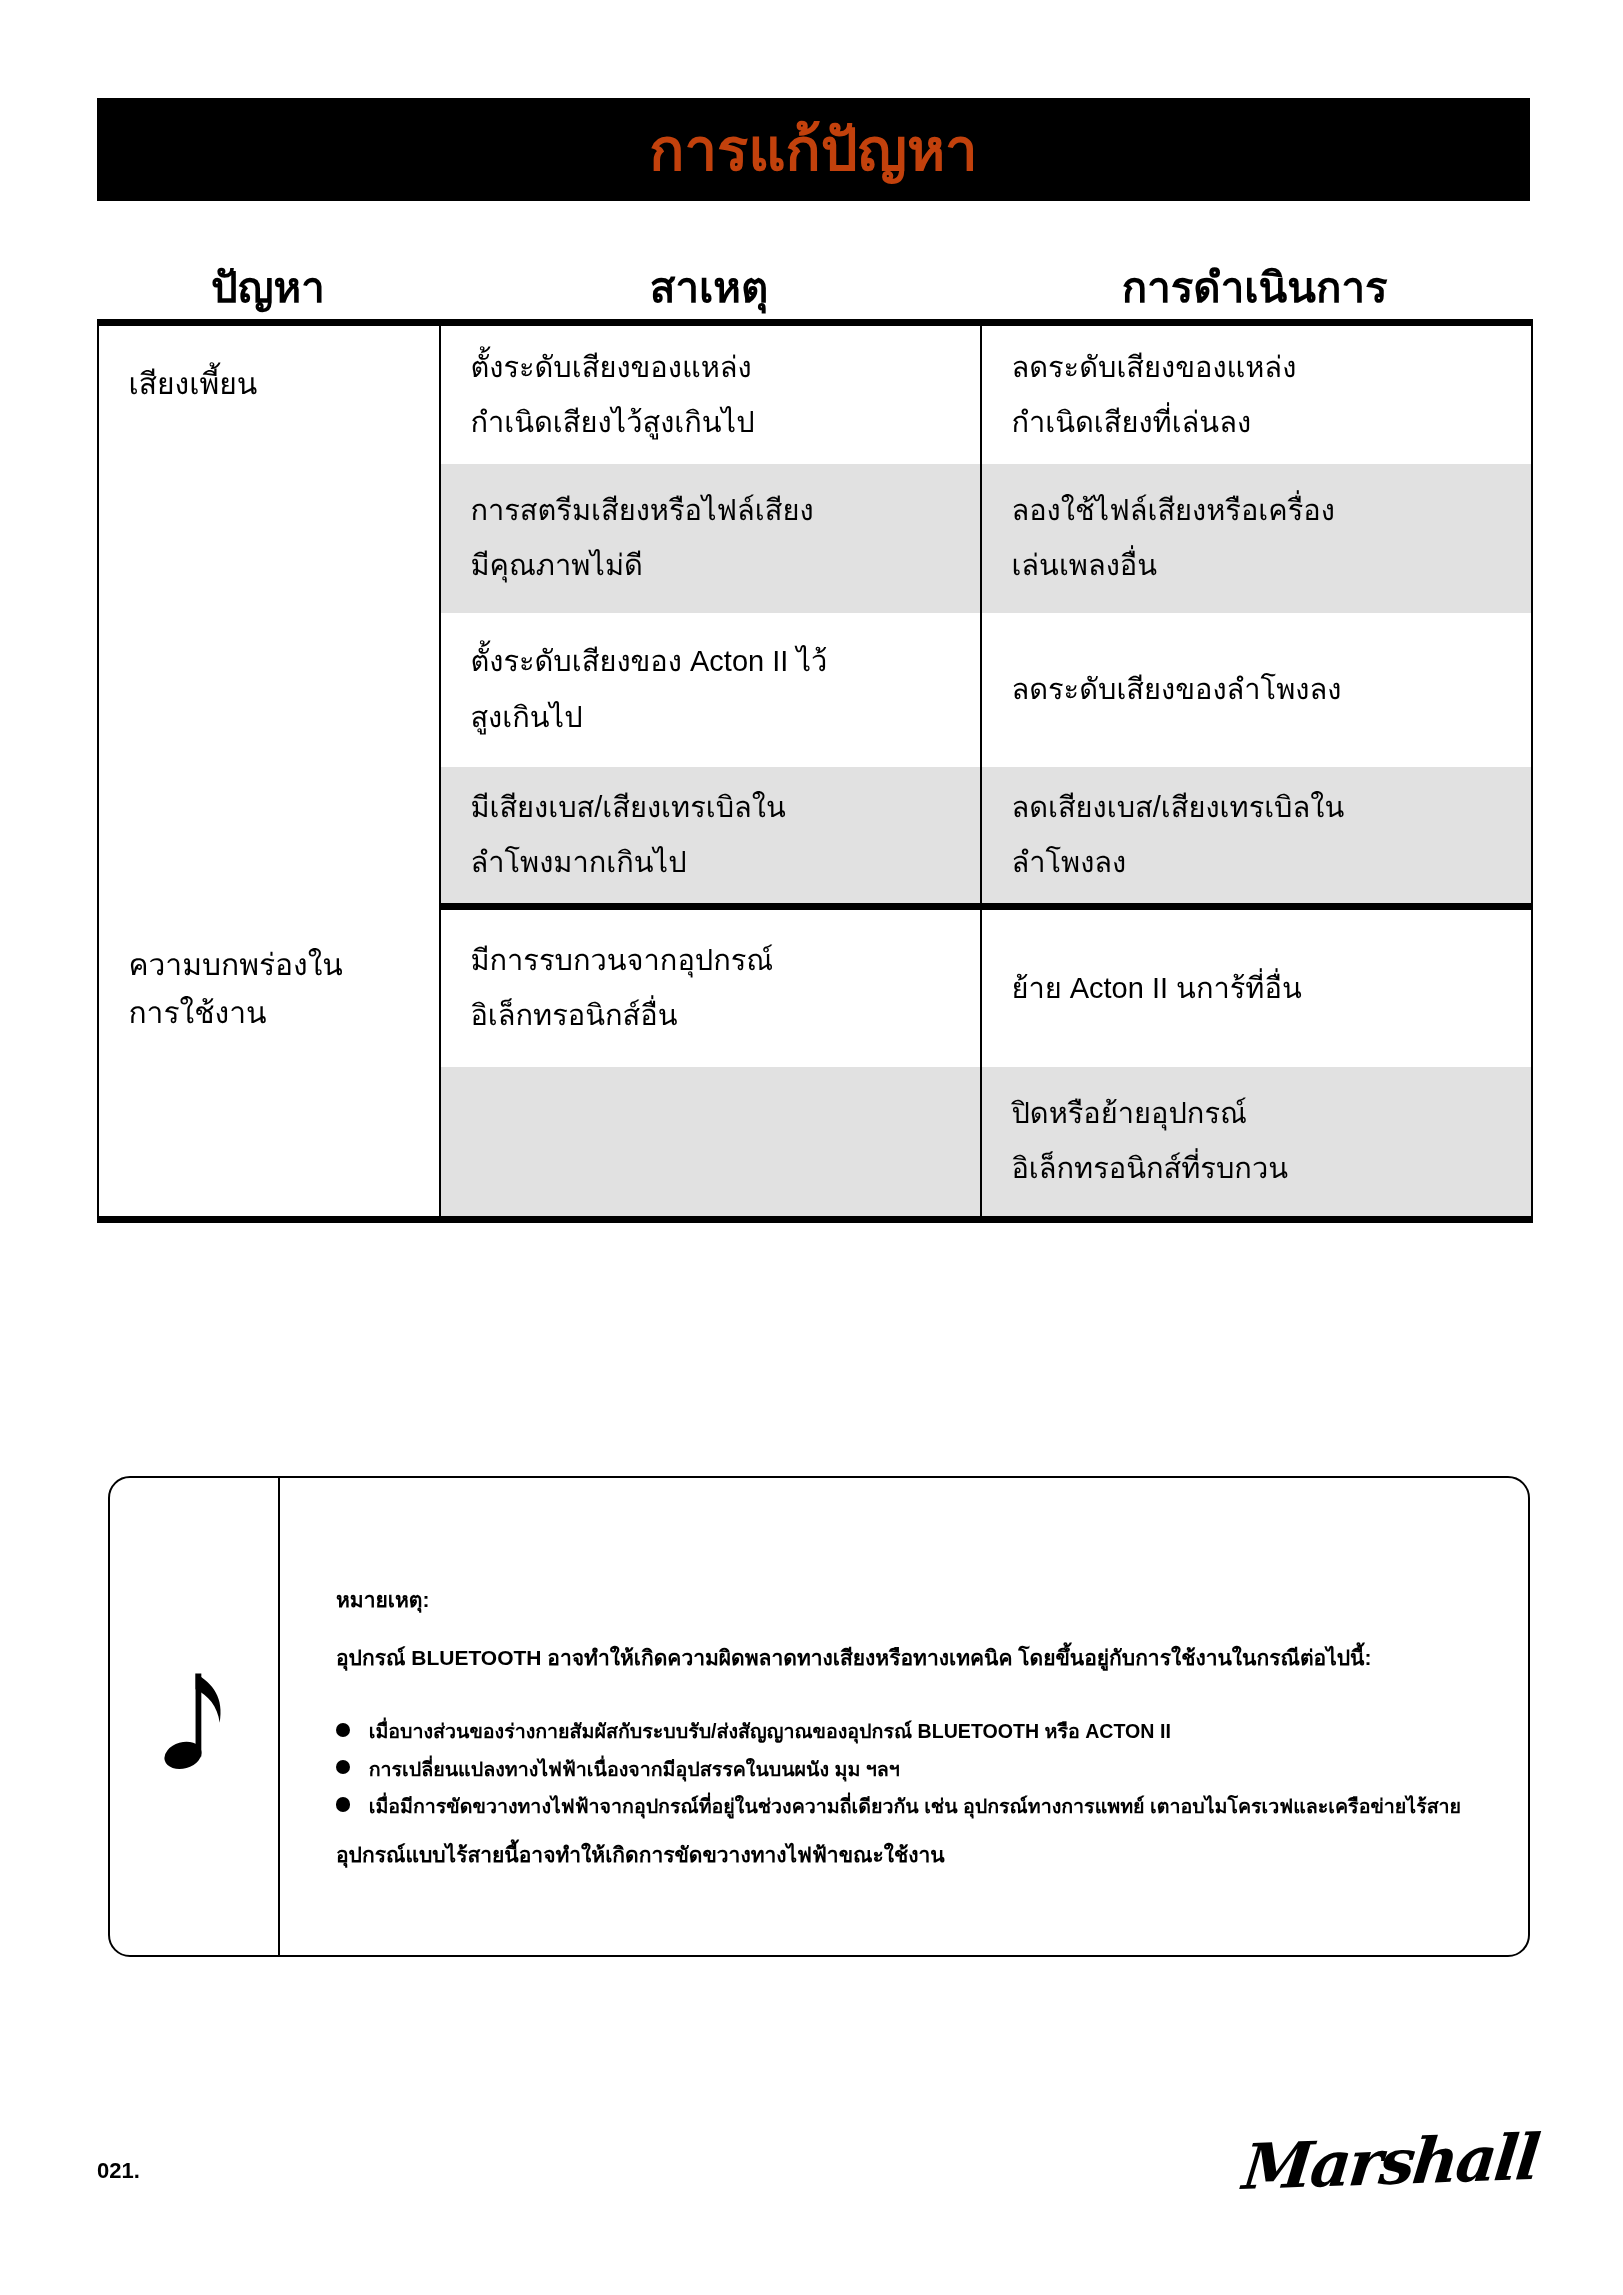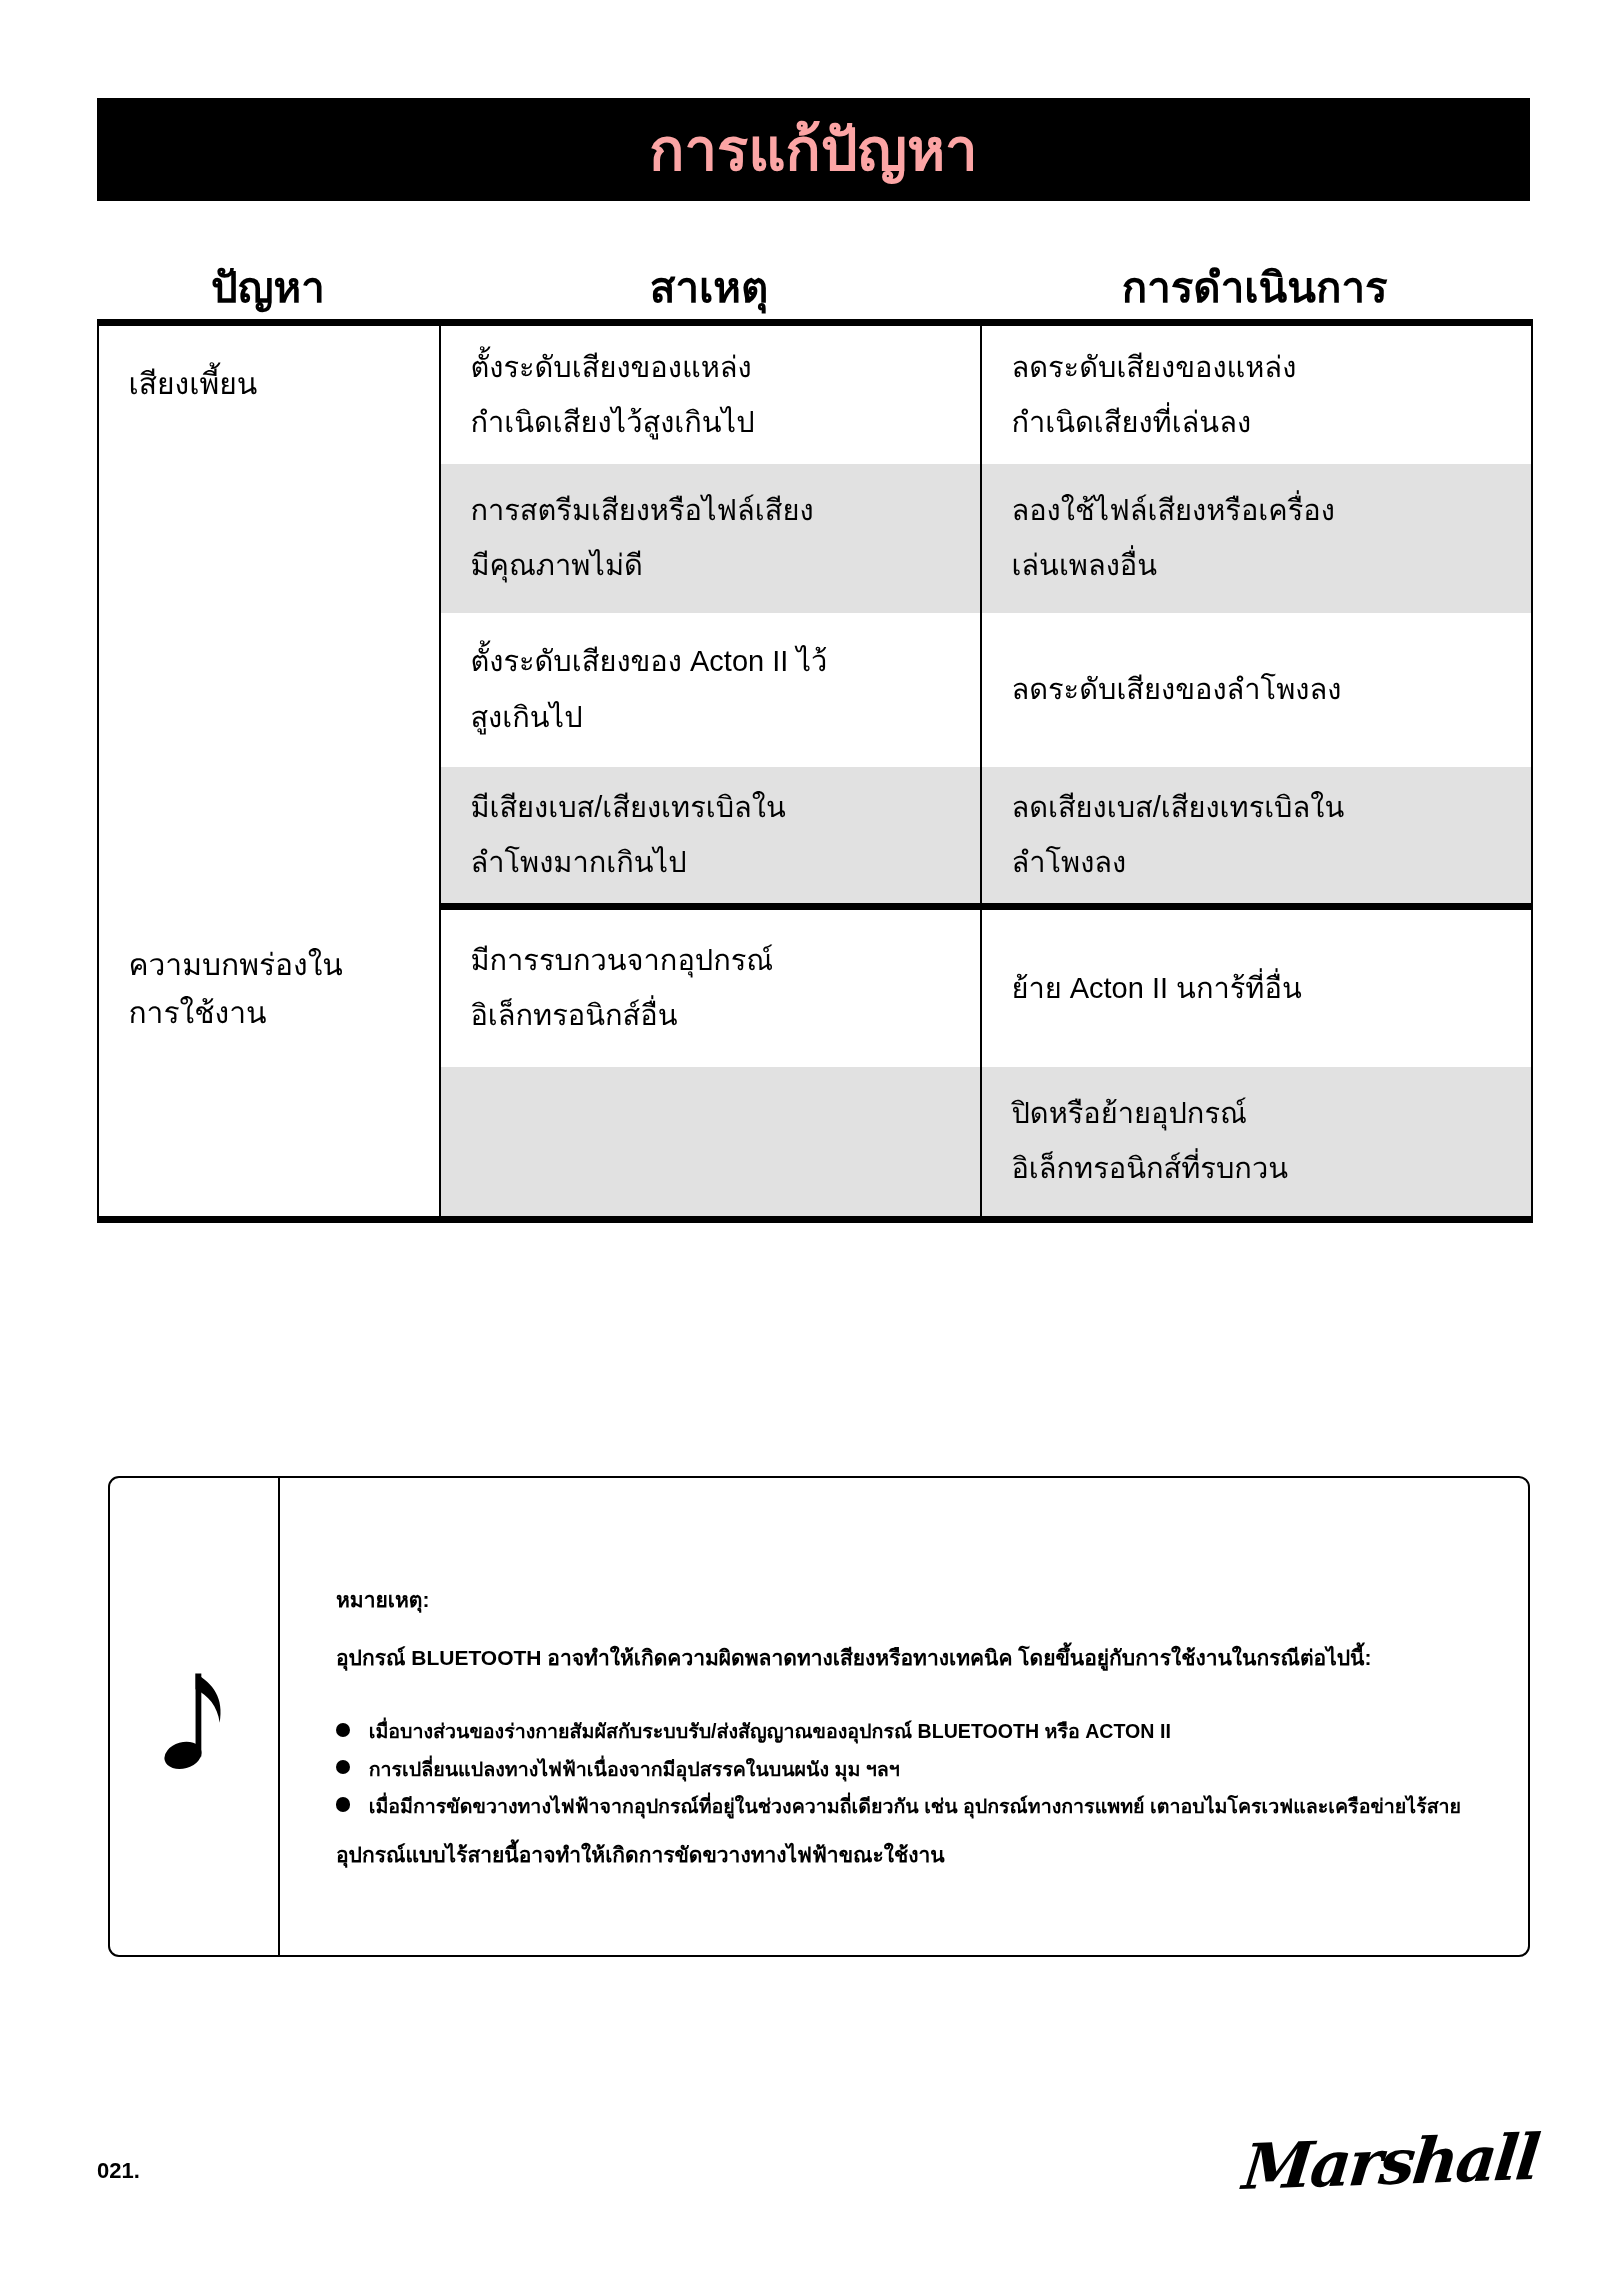--- a/index.html
+++ b/index.html
@@ -5,21 +5,21 @@
   html,body{margin:0;padding:0;}
   body{
     width:1623px;height:2295px;position:relative;background:#ffffff;
     font-family:"Liberation Sans",sans-serif;color:#000;
   }
   .title-bar{
     position:absolute;left:97px;top:98px;width:1433px;height:103px;
     background:#000;display:flex;align-items:center;justify-content:center;
   }
   .title-bar .title{
-    color:#fca5a5;font-size:58px;font-weight:bold;line-height:1;
+    color:#c2410c;font-size:58px;font-weight:bold;line-height:1;
   }
   .col-headers{
     position:absolute;left:97px;top:247px;width:1433px;height:69px;
     display:flex;align-items:flex-end;
   }
   .col-headers span{
     display:block;text-align:center;font-size:42px;font-weight:bold;line-height:1.3;
   }
   .ch-problem{width:342px;} .ch-cause{width:541px;} .ch-action{width:551px;}
 
@@ -37,21 +37,21 @@
   table.trouble td.problem{
     vertical-align:top;padding-top:34px;font-weight:normal;font-size:30px;line-height:1.6;
     background:#fff;
   }
   table.trouble tr.group-end td{border-bottom:7.9px solid #000;}
   table.trouble td.shaded{background:#e1e1e1;}
   .pre{white-space:pre-line;}
 
   .note-box{
     position:absolute;left:108px;top:1476px;width:1422px;height:481px;
-    border:2px solid #000;border-radius:11px;box-sizing:border-box;
+    border:2px solid #000;border-radius:22px;box-sizing:border-box;
     display:flex;overflow:hidden;background:#fff;
   }
   .note-icon-cell{
     width:168px;flex:none;border-right:2px solid #000;
     display:flex;align-items:center;justify-content:center;
   }
   .note-icon-cell svg{width:63px;height:135px;}
   .note-content{
     flex:1;padding:107px 52px 0 56px;font-weight:bold;font-size:21px;line-height:1.45;
   }

